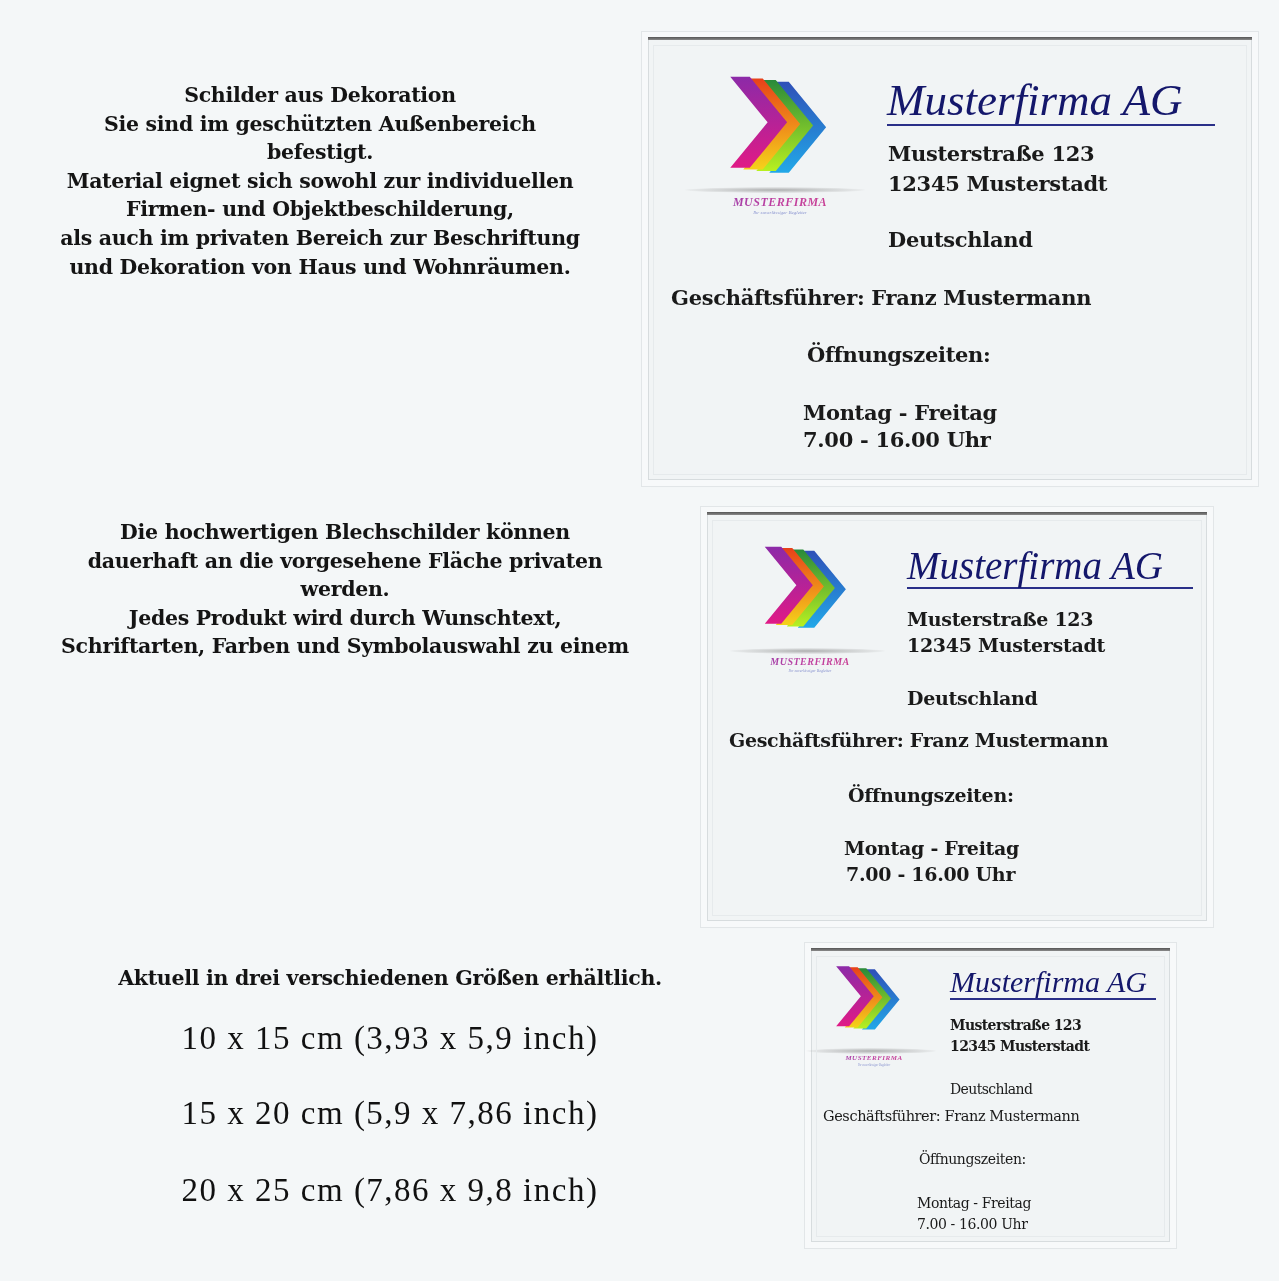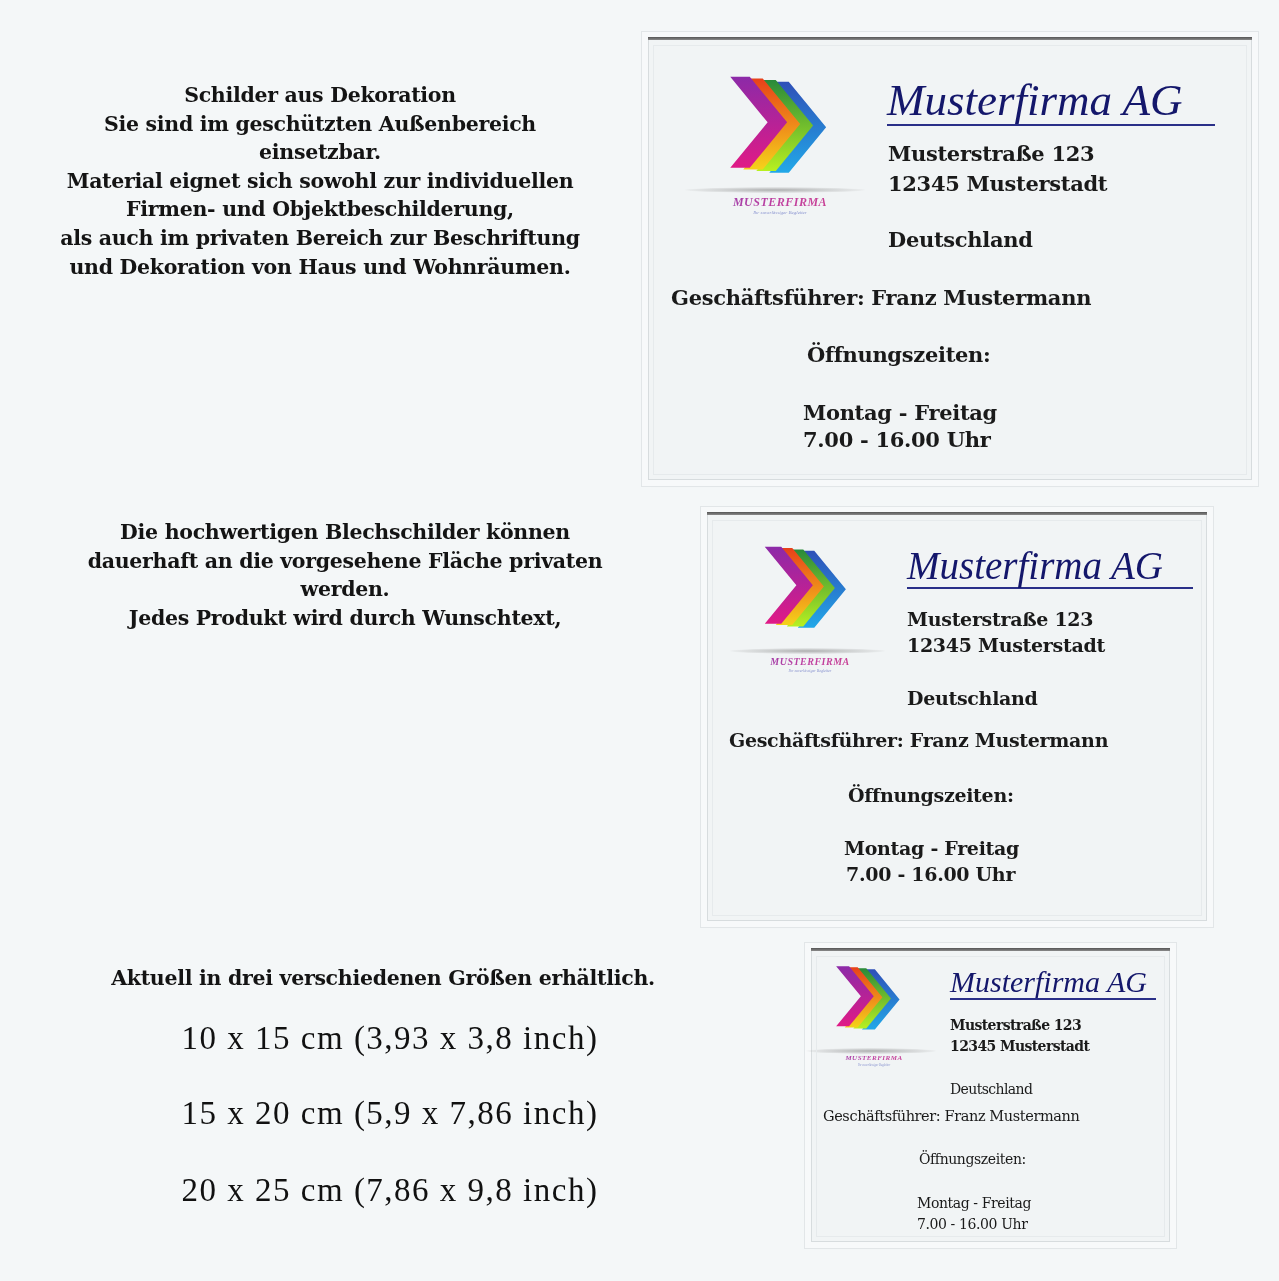--- a/index.html
+++ b/index.html
@@ -9,21 +9,21 @@
     font-family: "DejaVu Serif", "Liberation Serif", serif;
     color: #141414;
   }
   .para {
     position: absolute; text-align: center; font-weight: bold;
     font-family: "DejaVu Serif", serif; letter-spacing: -0.3px;
   }
   .para div { white-space: nowrap; }
   #p1 { left: 20px; top: 81px; width: 600px; font-size: 20.5px; line-height: 28.6px; }
   #p2 { left: 10px; top: 518px; width: 670px; font-size: 20.5px; line-height: 28.6px; }
-  #p3 { left: 53px; top: 964px; width: 660px; font-size: 20.5px; line-height: 28px; }
+  #p3 { left: 60px; top: 964px; width: 660px; font-size: 20.5px; line-height: 28px; }
   .size {
     position: absolute; left: 60px; width: 660px; text-align: center;
     font-family: "Liberation Serif", "DejaVu Serif", serif;
     font-size: 33px; letter-spacing: 1.5px; color: #111;
   }
   #s1 { top: 1020px; } #s2 { top: 1095px; } #s3 { top: 1172px; }
 
   .sign {
     position: absolute; background: #f1f4f5;
     border: 1px solid #d7dcde;
@@ -62,36 +62,37 @@
     position: absolute; text-align: center; font-family: "Liberation Serif", serif;
     font-style: italic; color: #8a94d0;
   }
 </style>
 </head>
 <body>
 
 <div class="para" id="p1">
   <div>Schilder aus Dekoration</div>
   <div>Sie sind im geschützten Außenbereich</div>
-  <div>einsetzbar.</div>
+  <div>befestigt.</div>
   <div>Material eignet sich sowohl zur individuellen</div>
   <div>Firmen- und Objektbeschilderung,</div>
   <div>als auch im privaten Bereich zur Beschriftung</div>
   <div>und Dekoration von Haus und Wohnräumen.</div>
 </div>
 
 <div class="para" id="p2">
   <div>Die hochwertigen Blechschilder können</div>
   <div>dauerhaft an die vorgesehene Fläche privaten</div>
   <div>werden.</div>
   <div>Jedes Produkt wird durch Wunschtext,</div>
+  <div>Schriftarten, Farben und Symbolauswahl zu einem</div>
 </div>
 
 <div class="para" id="p3">Aktuell in drei verschiedenen Größen erhältlich.</div>
-<div class="size" id="s1">10 x 15 cm (3,93 x 3,8 inch)</div>
+<div class="size" id="s1">10 x 15 cm (3,93 x 5,9 inch)</div>
 <div class="size" id="s2">15 x 20 cm (5,9 x 7,86 inch)</div>
 <div class="size" id="s3">20 x 25 cm (7,86 x 9,8 inch)</div>
 
 <svg width="0" height="0" style="position:absolute">
   <defs>
     <linearGradient id="gP" x1="0" y1="0" x2="0" y2="1">
         <stop offset="0" stop-color="#8c2aa8"></stop>
         <stop offset="1" stop-color="#e01a86"></stop>
       </linearGradient>
     <linearGradient id="gO" x1="0" y1="0" x2="0" y2="1">

